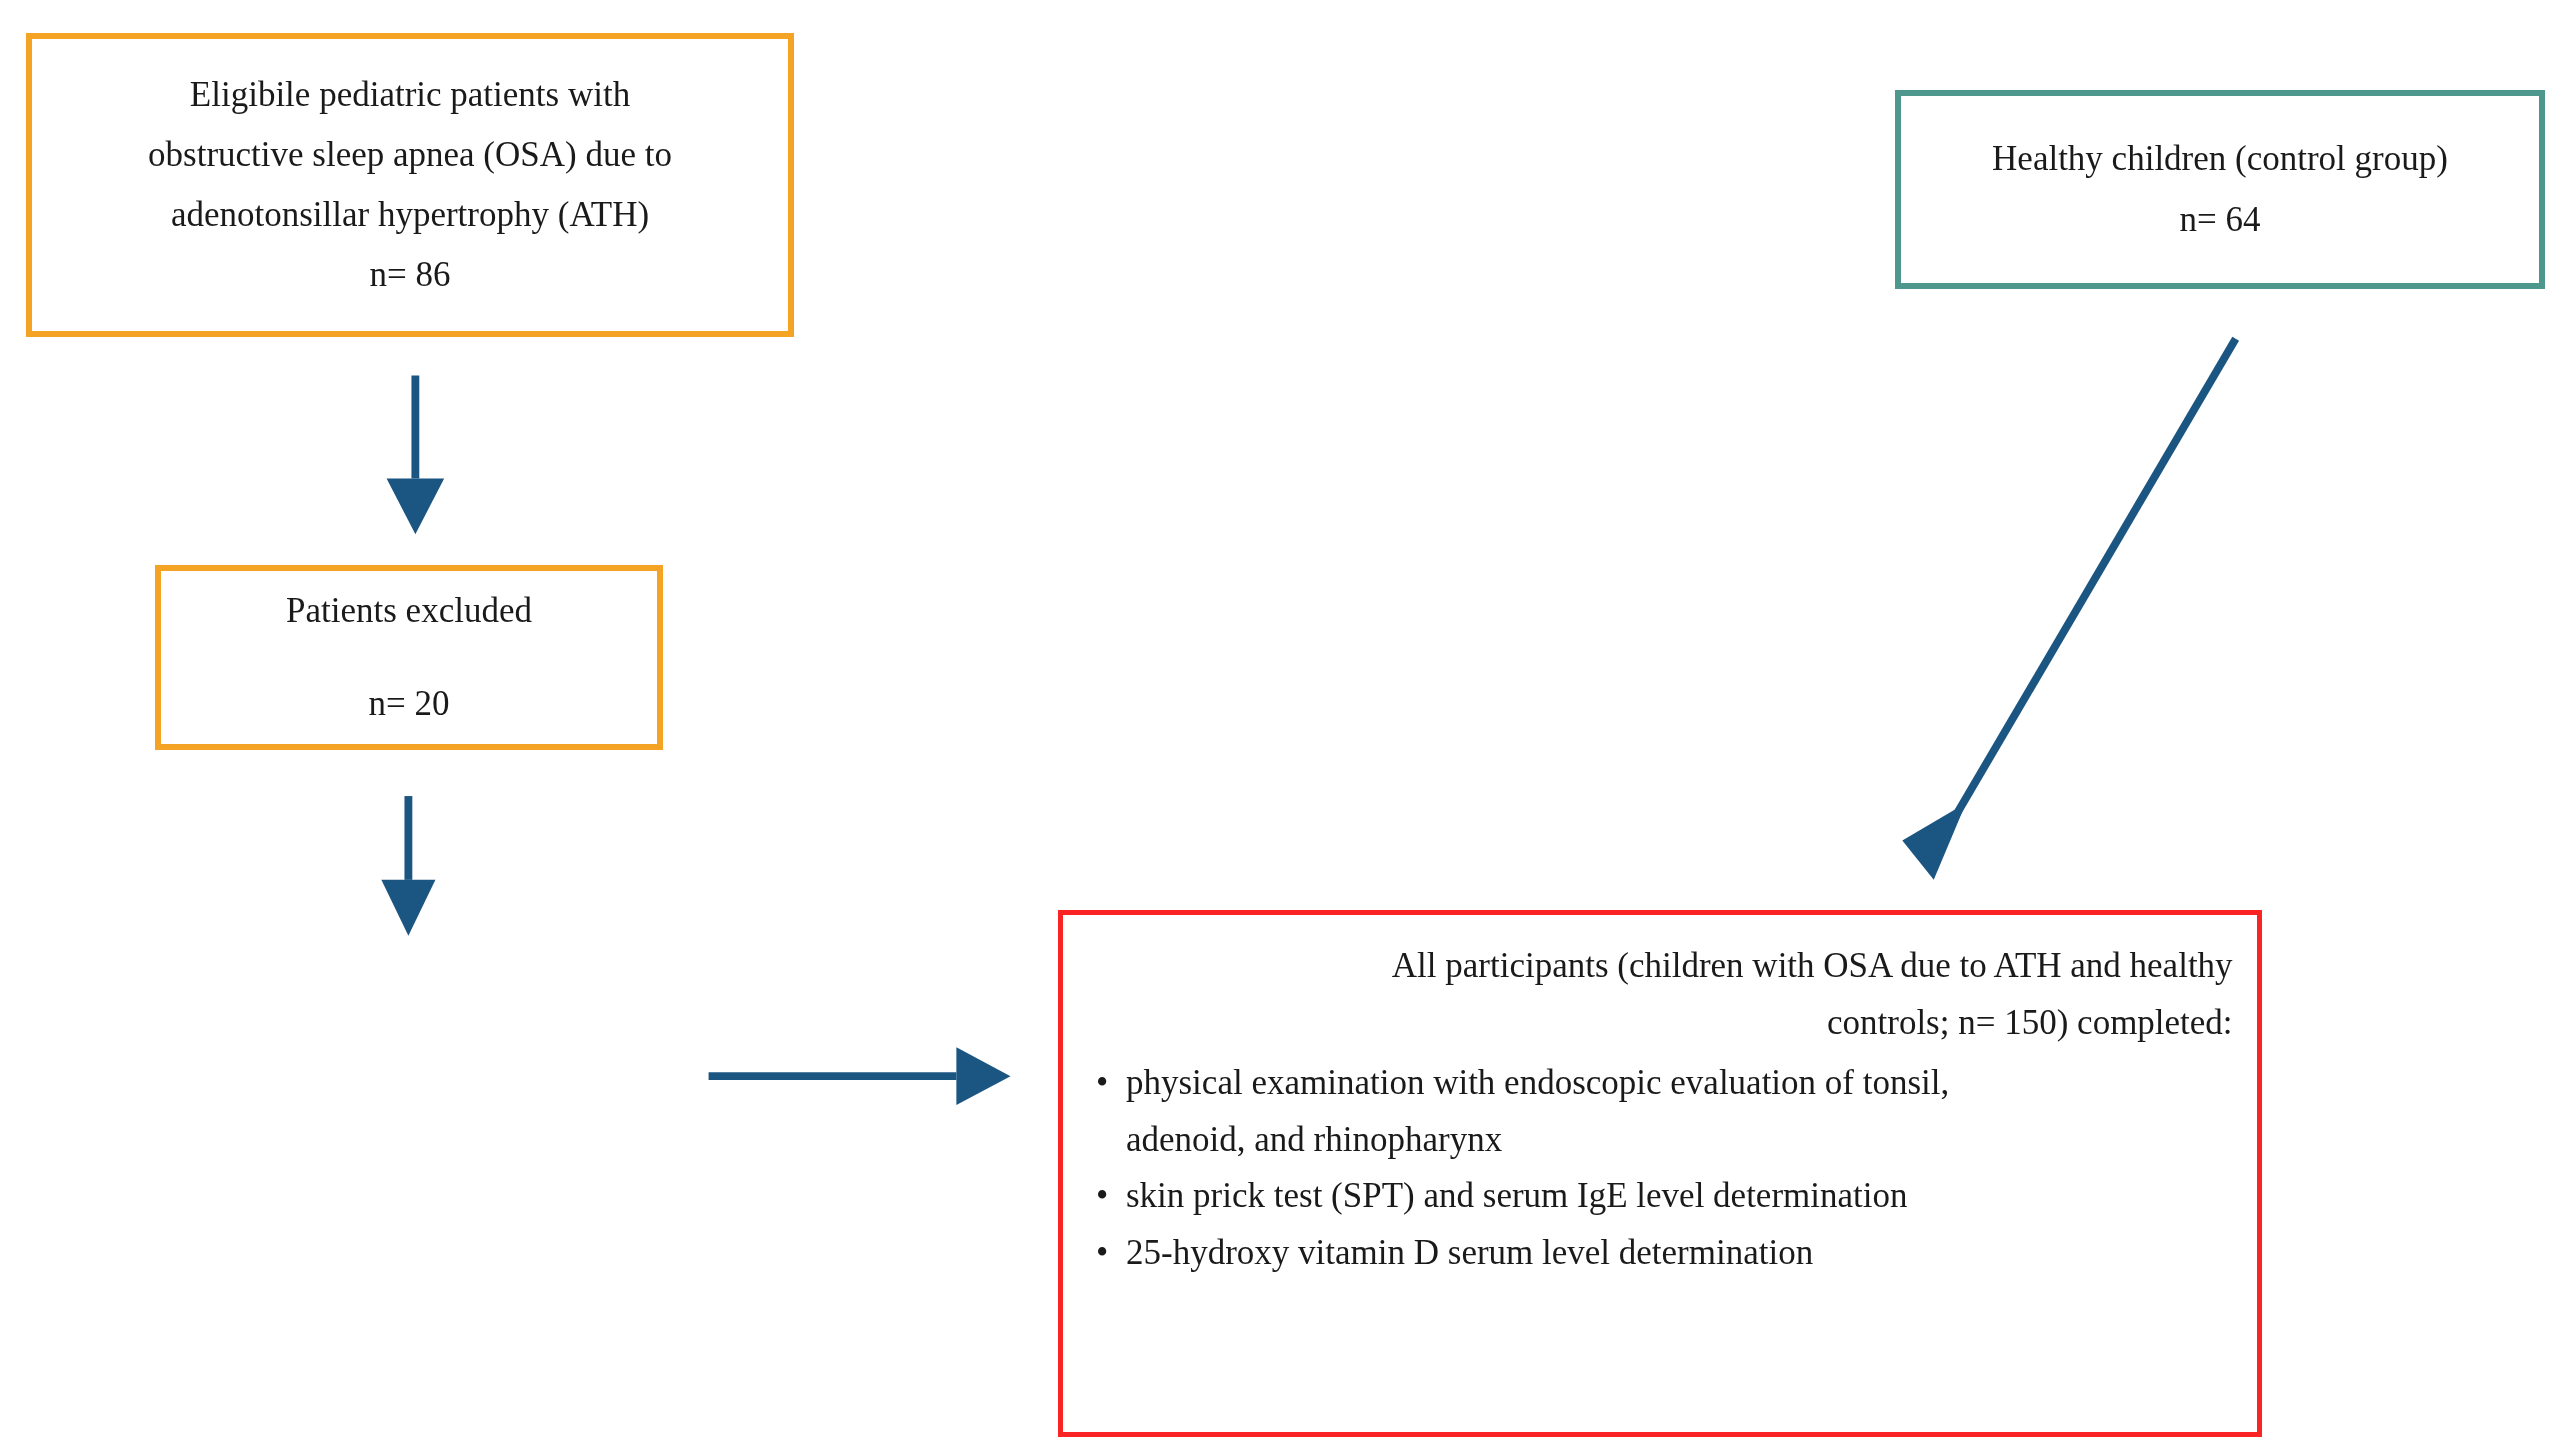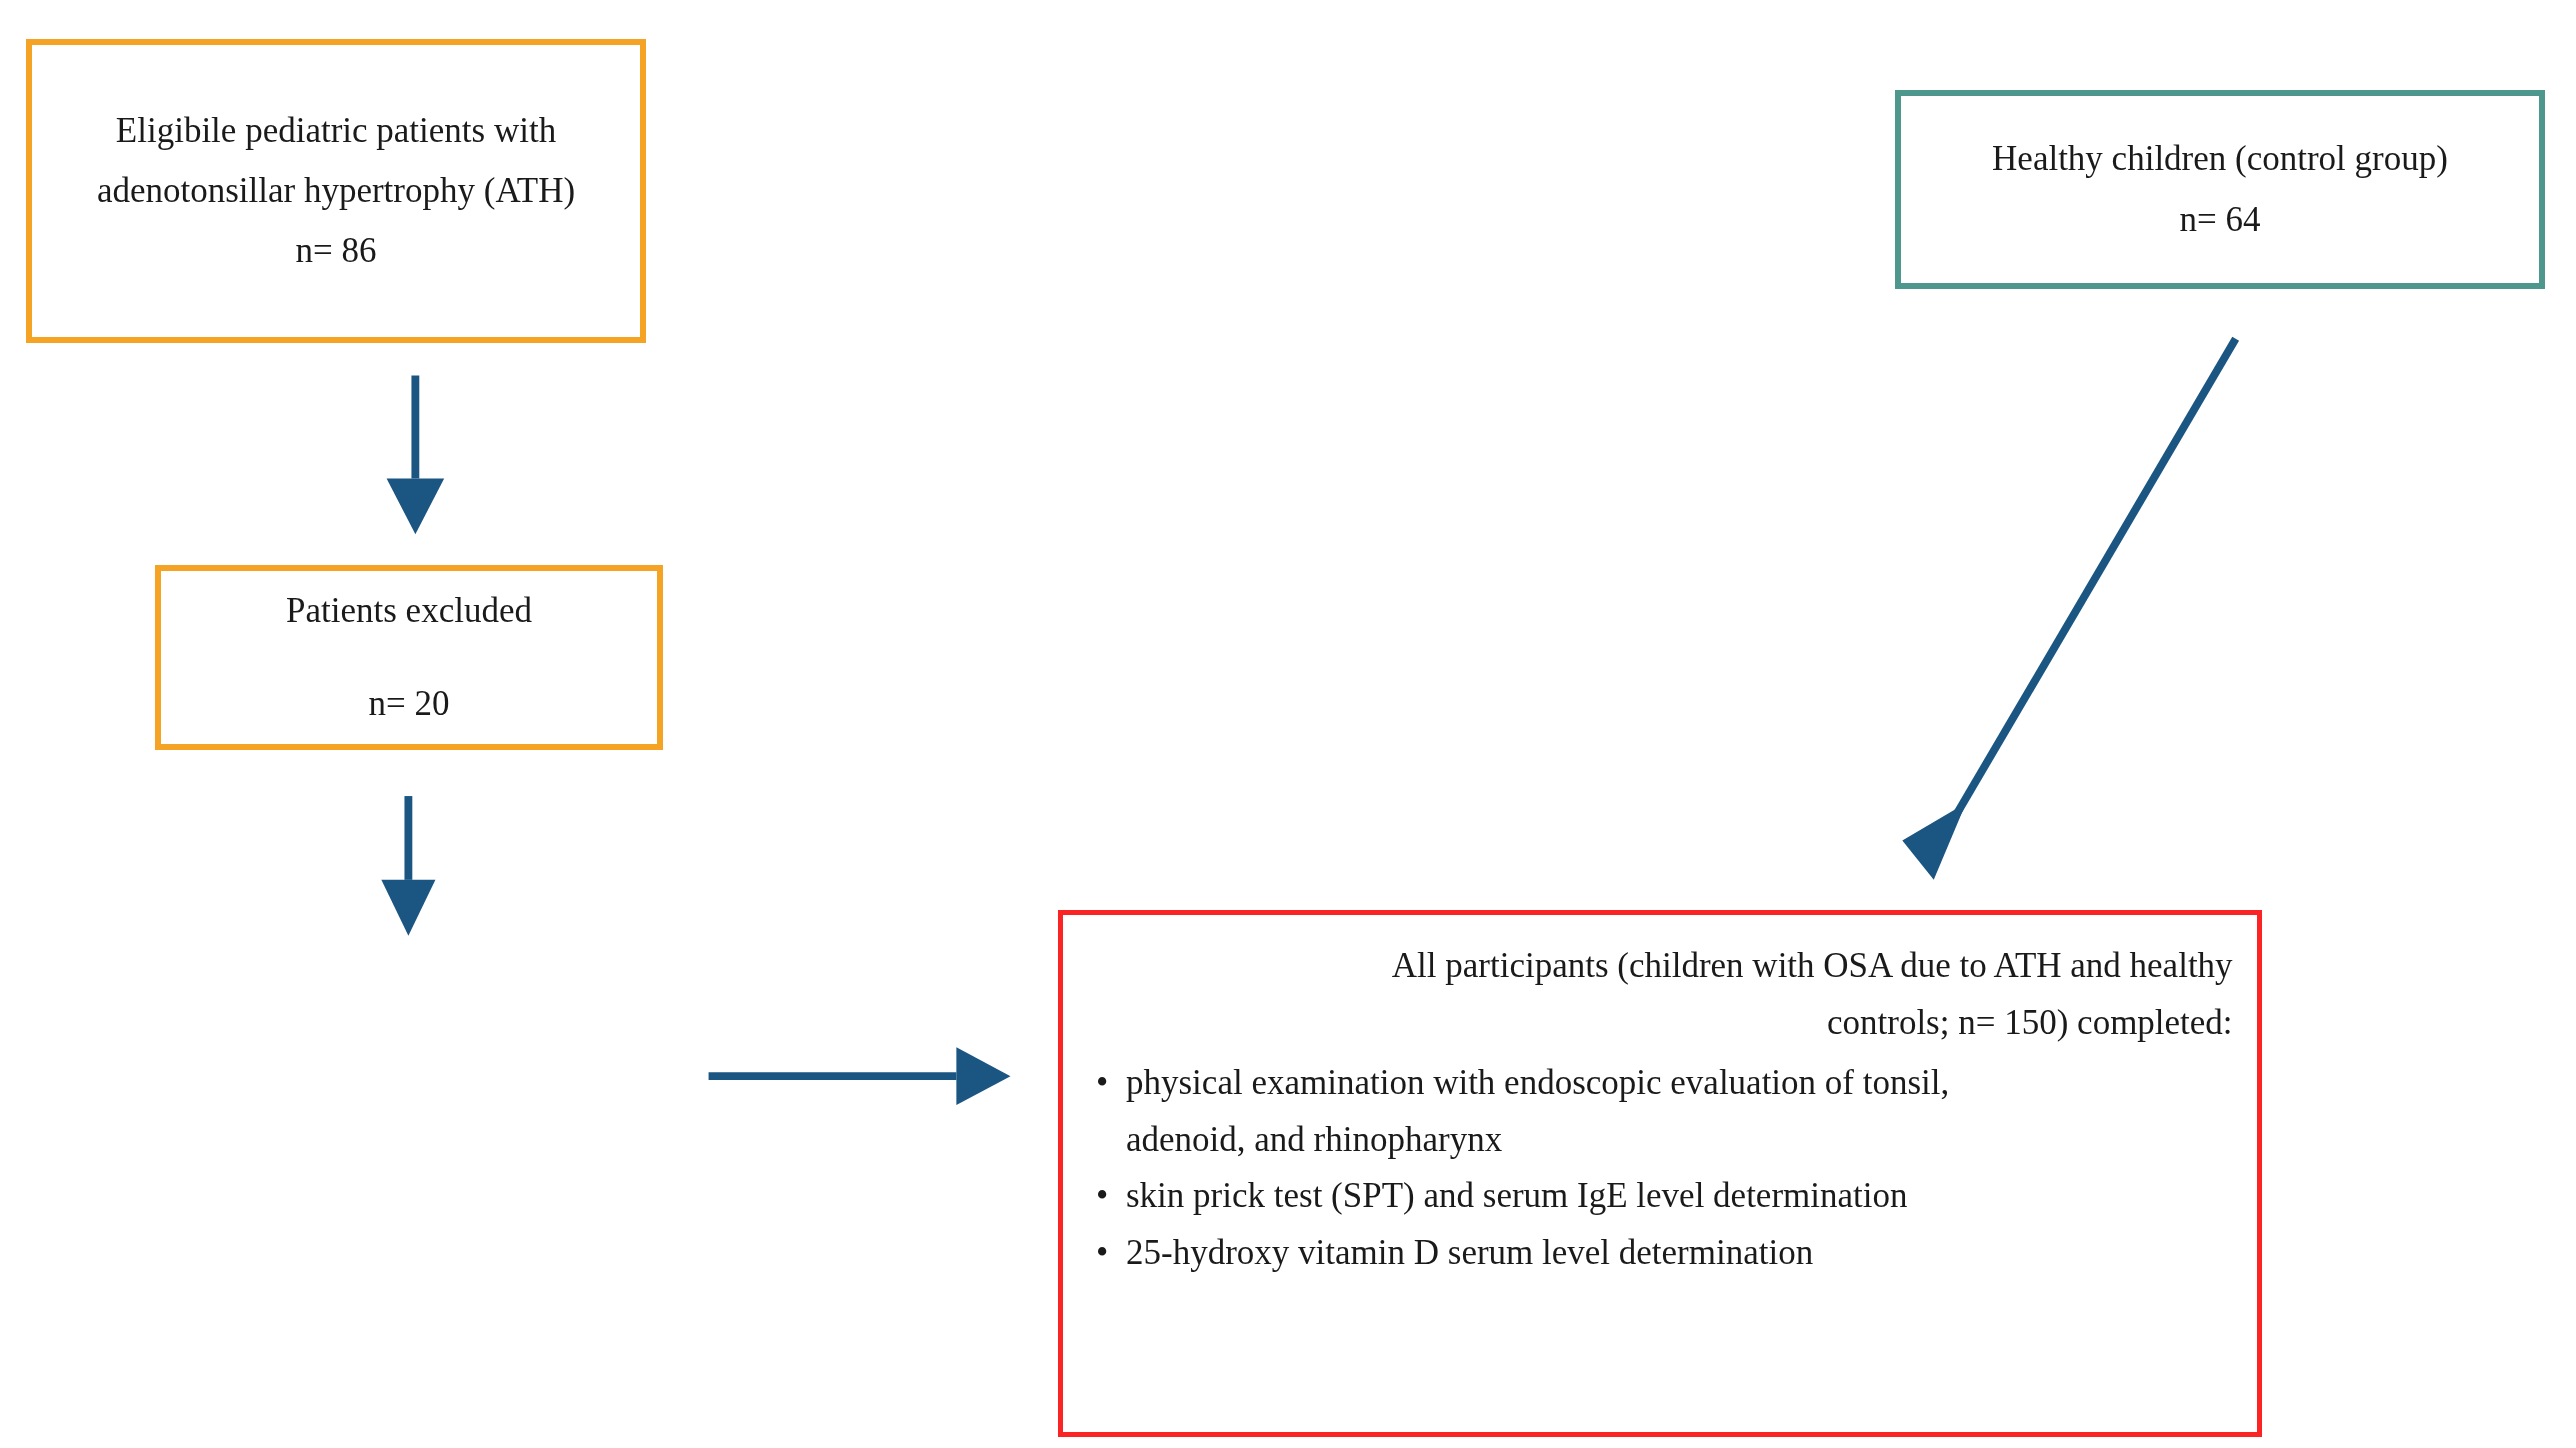--- a/index.html
+++ b/index.html
@@ -29,22 +29,22 @@
   }
   .node .line {
     font-size: 35px;
     line-height: 1.72;
     white-space: nowrap;
   }
 
   
   #box-eligible {
     left: 26px;
-    top: 39px;
-    width: 620px;
+    top: 33px;
+    width: 768px;
     height: 304px;
     border: 6.1px solid #F5A324;
     padding: 8.7px 15.7px;
   }
 
   
   #box-control {
     left: 1895px;
     top: 90px;
     width: 650px;
@@ -145,20 +145,21 @@
     </g>
 
     <g>
       <line x1="2562" y1="388" x2="2232" y2="950" stroke="#1B5582" stroke-width="9"></line>
       <polygon points="2253,920 2216,1008 2180,963" fill="#1B5582"></polygon>
     </g>
   </svg>
 
   <div class="node node-centered" id="box-eligible">
     <div class="line">Eligibile pediatric patients with</div>
+    <div class="line">obstructive sleep apnea (OSA) due to</div>
     <div class="line">adenotonsillar hypertrophy (ATH)</div>
     <div class="line">n= 86</div>
   </div>
 
   <div class="node node-centered" id="box-control">
     <div class="line">Healthy children (control group)</div>
     <div class="line">n= 64</div>
   </div>
 
   <div class="node node-centered" id="box-excluded">

